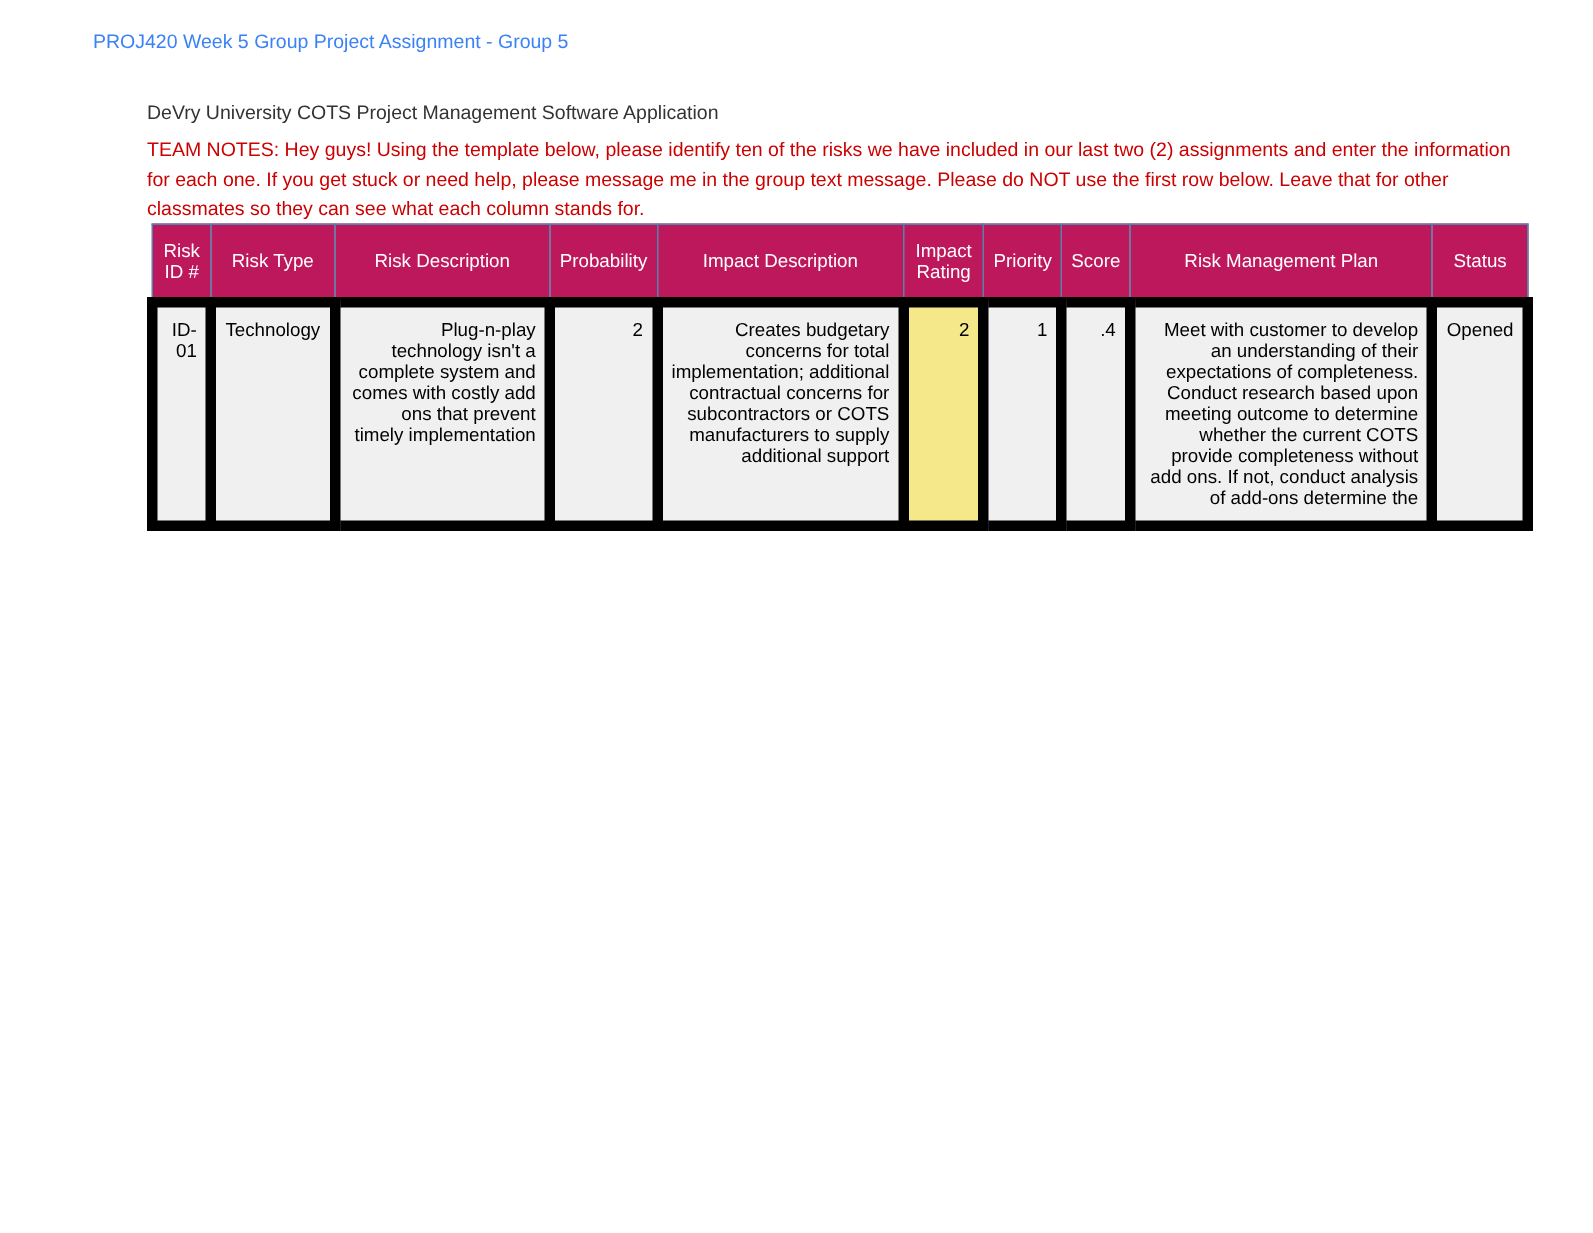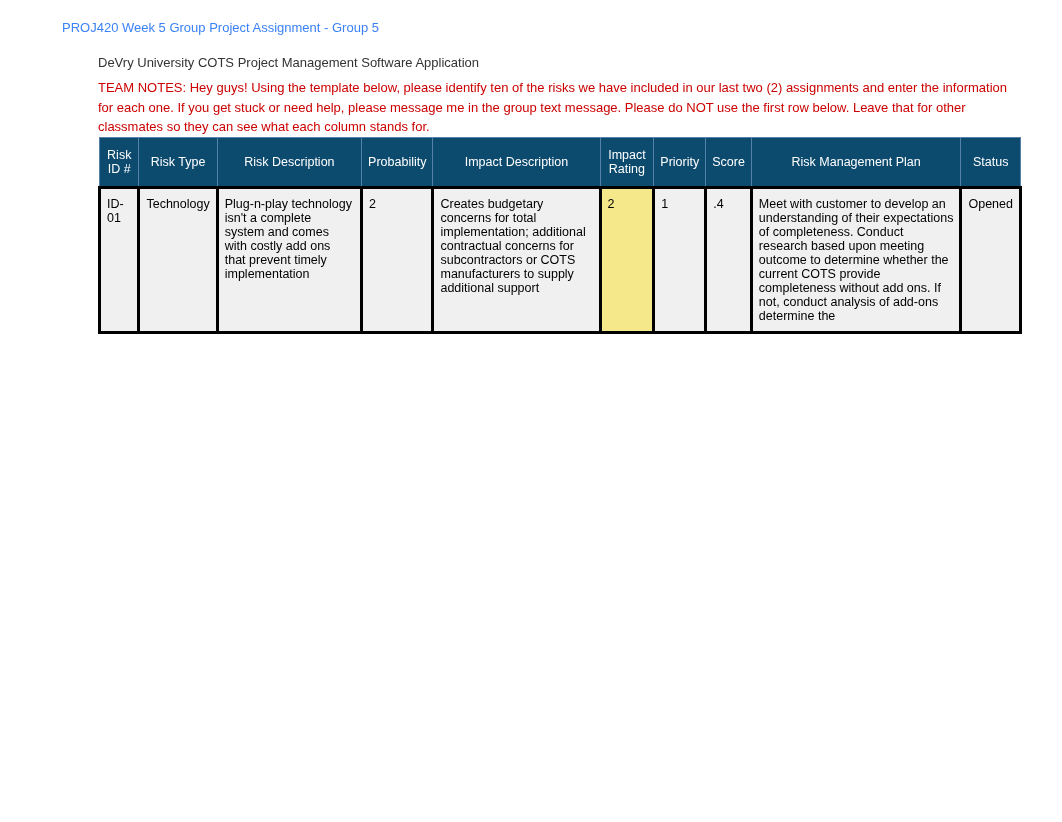--- a/index.html
+++ b/index.html
@@ -37,36 +37,37 @@
     .project-label {
       font-size: 13px;
       color: #333;
       margin-bottom: 2px;
     }
 
     .project-title {
       font-size: 13px;
       color: #333;
       margin-bottom: 8px;
+      margin-top: 12px;
     }
 
     .team-notes {
       font-size: 13px;
       color: #cc0000;
       line-height: 1.5;
     }
 
     .risk-table {
       width: 100%;
       border-collapse: collapse;
       font-size: 12.5px;
     }
 
     .risk-table thead tr {
-      background-color: #0c4a6e;
+      background-color: #be185d;
       color: #fff;
     }
 
     .risk-table thead th {
       padding: 10px 6px;
       text-align: center;
       vertical-align: middle;
       border: 1px solid #5580aa;
       font-weight: normal;
     }
@@ -74,23 +75,23 @@
     .risk-table tbody tr {
       background-color: #f0f0f0;
     }
 
     .risk-table tbody tr:nth-child(even) {
       background-color: #e8e8e8;
     }
 
     .risk-table tbody td {
       padding: 8px 6px;
-      text-align: left;
+      text-align: right;
       vertical-align: top;
-      border: 3px solid #000000;
+      border: 7px solid #000000;
       color: #000;
     }
 
     .impact-rating-cell {
       background-color: #f5e88a !important;
     }
 
     .status-cell {
       color: #000;
     }

